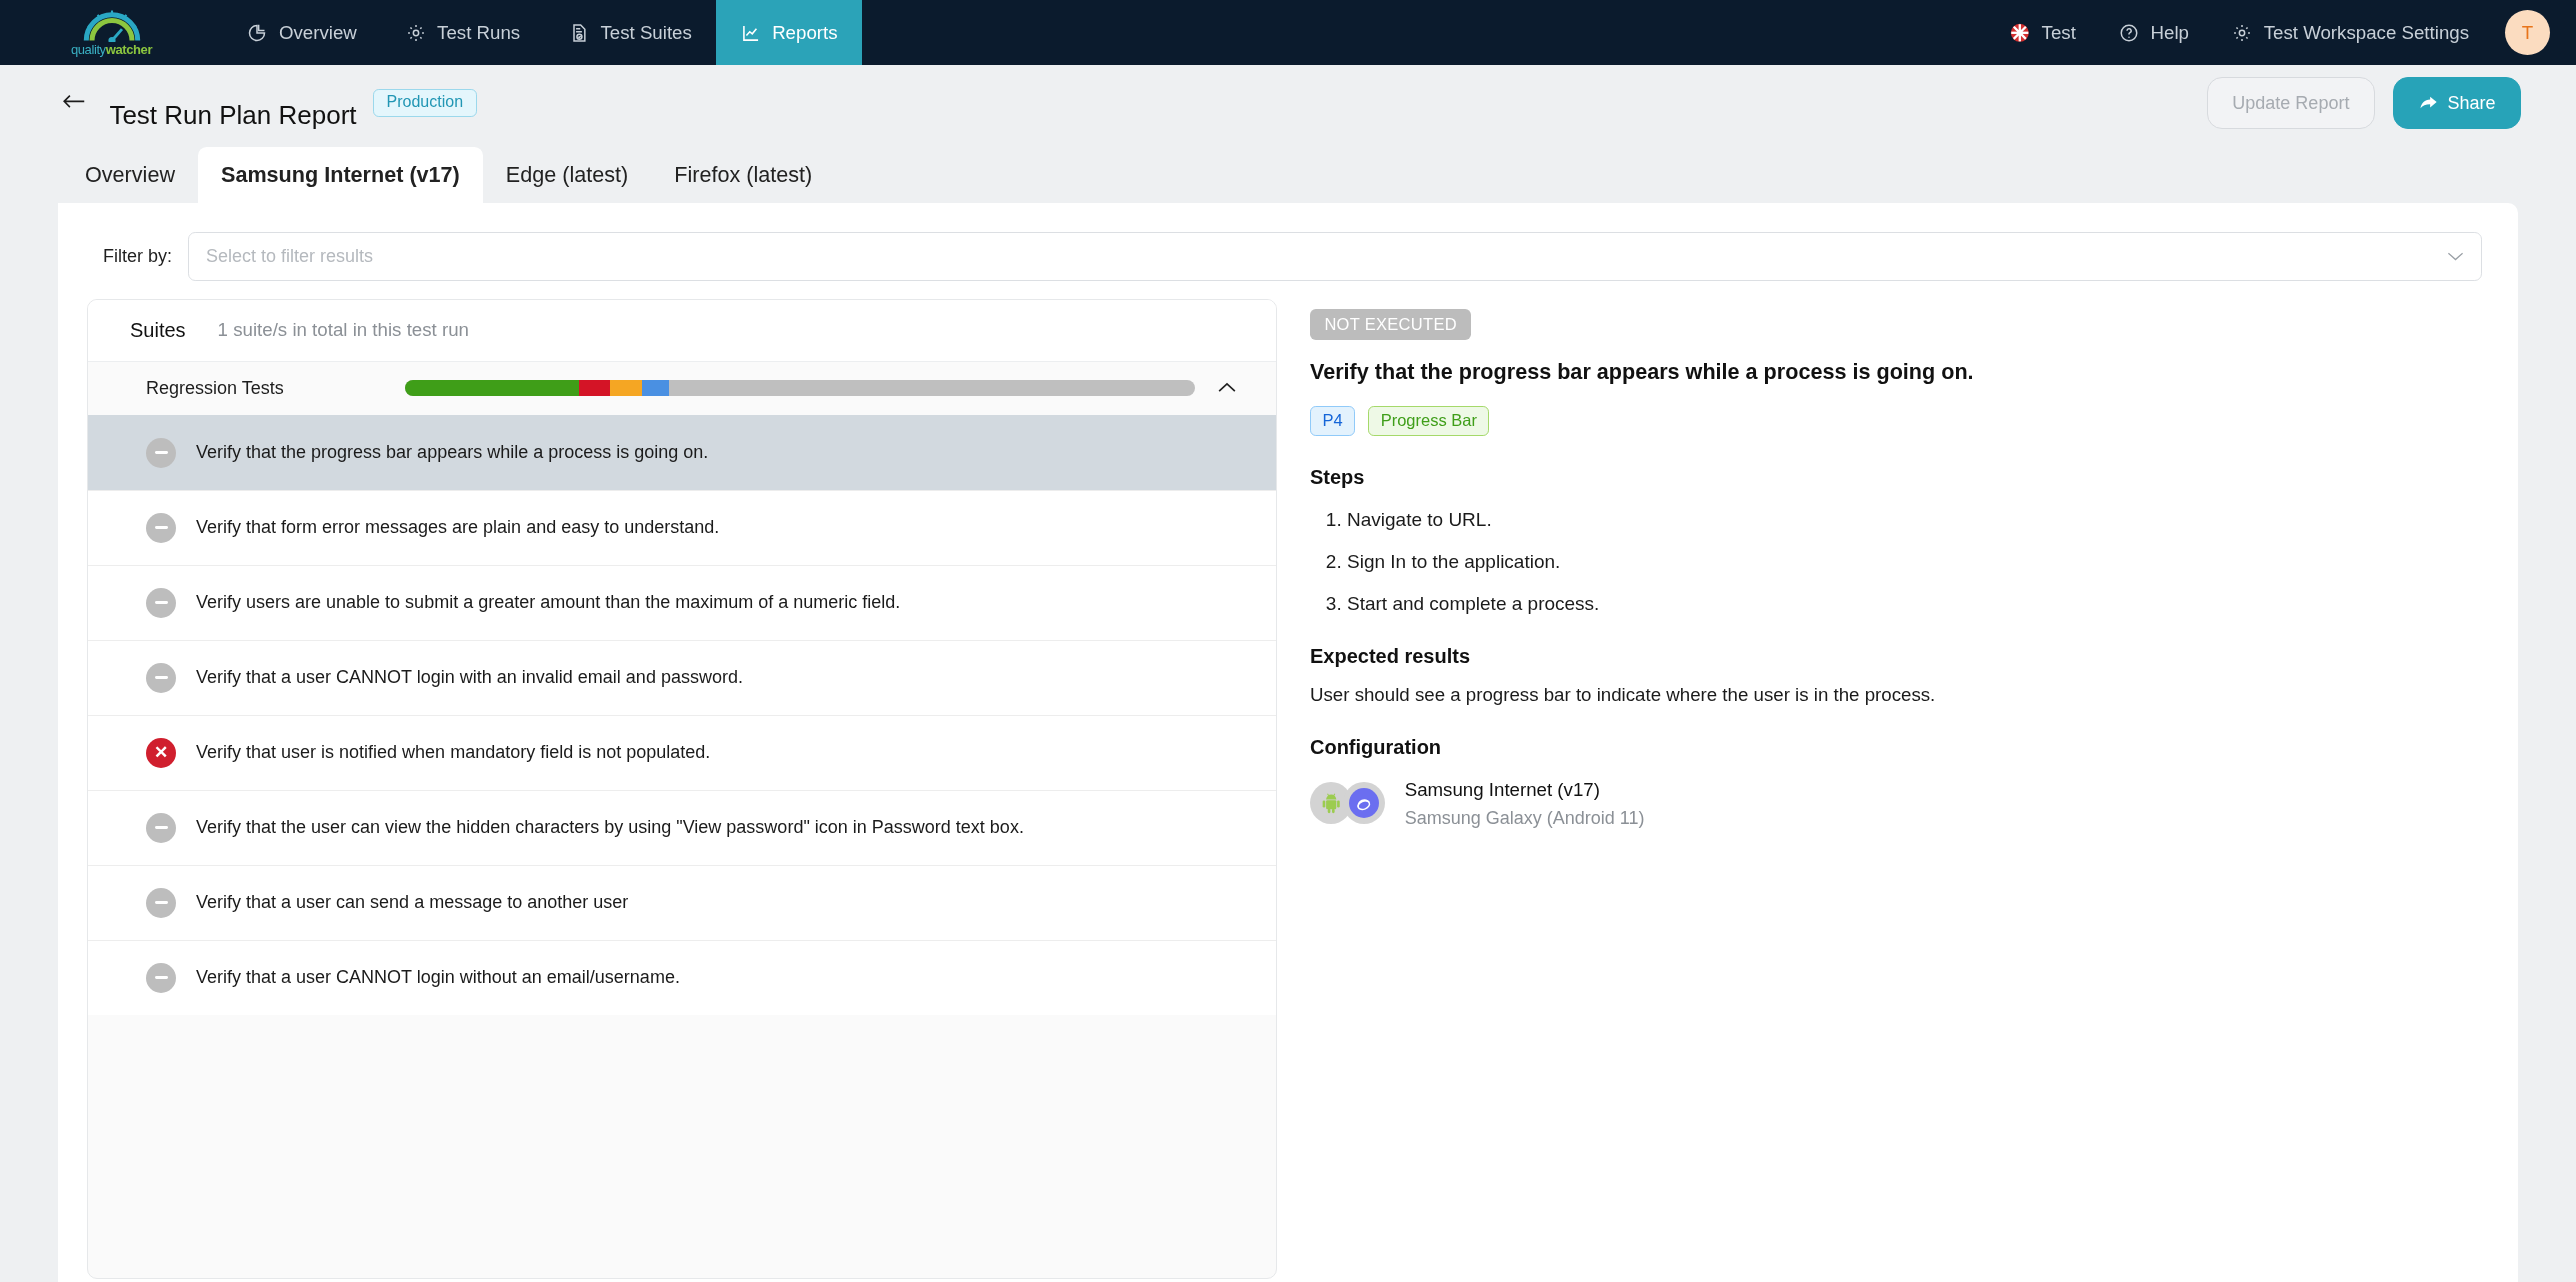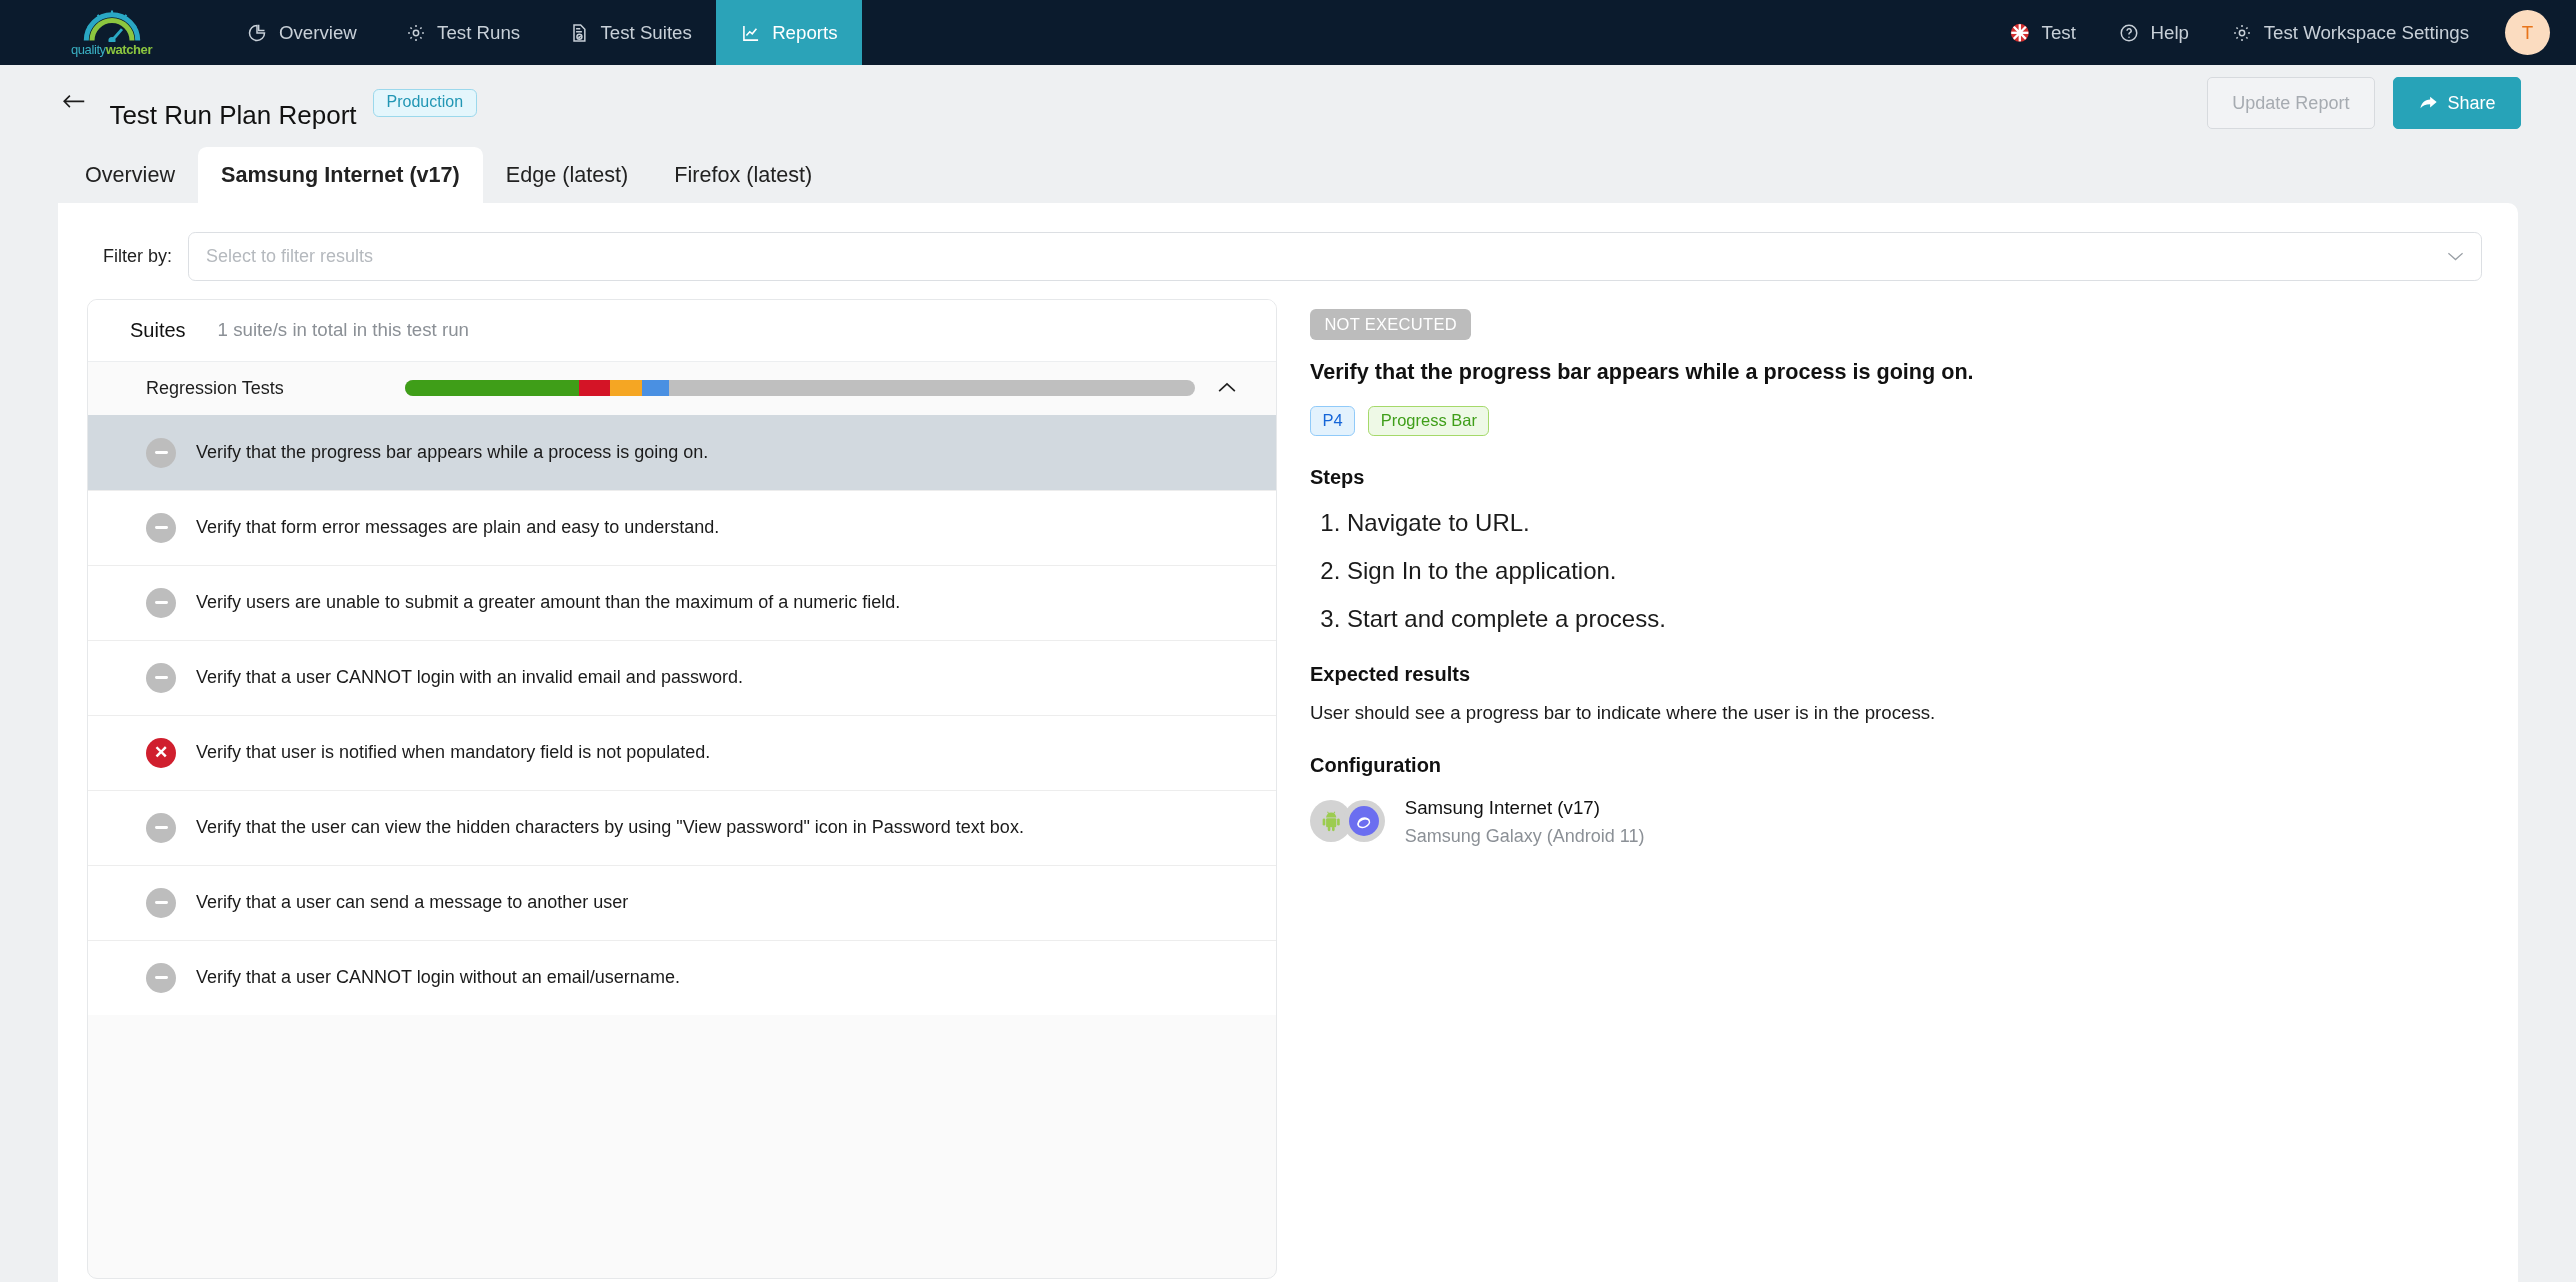--- a/index.html
+++ b/index.html
@@ -53,21 +53,21 @@
   }
   .back-arrow { font-size: 24.4px; color: #1c1c1c; cursor: pointer; margin-right: 23px; line-height: 1;}
   .page-title { font-size: 26px; font-weight: normal; color: #111; white-space: nowrap; margin-top: 24px;}
   .badge-production {
     margin-left: 16px; padding: 3.6px 13px 5px;
     border: 0.7px solid #9bd8ec; border-radius: 5.8px;
     background: #e4f6fc; color: #2196b4; font-size: 16px; white-space: nowrap;
   }
   .header-actions { margin-left: auto; display: flex; align-items: center; gap: 18.7px; }
   .btn {
-    font-size: 18px; border-radius: 5px; padding: 0 24.4px;
+    font-size: 18px; border-radius: 15px; padding: 0 24.4px;
     height: 52px; display: flex; align-items: center; justify-content: center;
     white-space: nowrap; cursor: pointer;
   }
   .btn-ghost { background: #f2f3f5; border: 0.7px solid #d7dade; color: #a6abb1; }
   .btn-primary { background: #27a3b8; border: 0.7px solid #27a3b8; color: #fff; gap: 10px;}
 
   
   .tabs { display: flex; align-items: flex-end; padding-left: 62px; height: 62px; }
   .tab {
     font-size: 21.6px; color: #222; padding: 0 23px; height: 56px;
@@ -147,21 +147,21 @@
     background: #bcbcbc; color: #fff; font-size: 16.5px;
     padding: 5.8px 14.4px; border-radius: 5.8px; letter-spacing: 0.3px;
   }
   .detail-title { font-size: 21.6px; font-weight: bold; color: #111; margin-top: 18.7px; }
   .tag-row { display: flex; gap: 13px; margin-top: 21.6px; }
   .tag { font-size: 16.5px; padding: 4.3px 11.5px; border-radius: 5.8px; white-space: nowrap;}
   .tag-p4 { background: #e3f2fd; border: 0.7px solid #90caf9; color: #1565d8; }
   .tag-feature { background: #eef9e6; border: 0.7px solid #a5d96a; color: #3f9e19; }
   .section-head { font-size: 20px; font-weight: bold; color: #111; margin-top: 30px; }
   .steps { margin: 14.4px 0 0 37px; }
-  .steps li { font-size: 24px; color: #1b1b1b; margin-bottom: 14.4px; margin-top: 20px; }
+  .steps li { font-size: 19px; color: #1b1b1b; margin-bottom: 14.4px; margin-top: 20px; }
   .expected-text { font-size: 18.7px; color: #1b1b1b; margin-top: 16px; }
   .config-row { display: flex; align-items: center; gap: 18.7px; margin-top: 20px; }
   .config-icons { position: relative; width: 76px; height: 43px; flex: none; }
   .circ { position: absolute; width: 42px; height: 42px; border-radius: 50%;
           background: #d3d3d3; display: flex; align-items: center; justify-content: center; }
   .circ.a { left: 0; top: 0; }
   .circ.b { left: 33px; top: 0; }
   .browser-dot { width: 30px; height: 30px; border-radius: 50%; background: #6b6ef0;
                  display: flex; align-items: center; justify-content: center; }
   .config-name { font-size: 18.7px; color: #111; }

